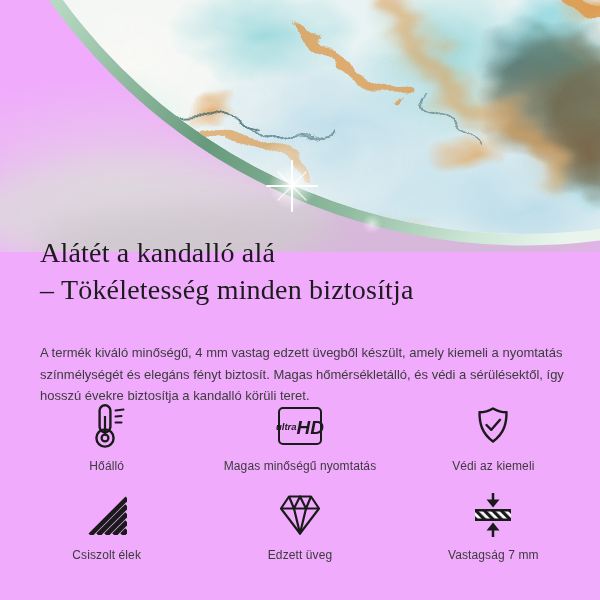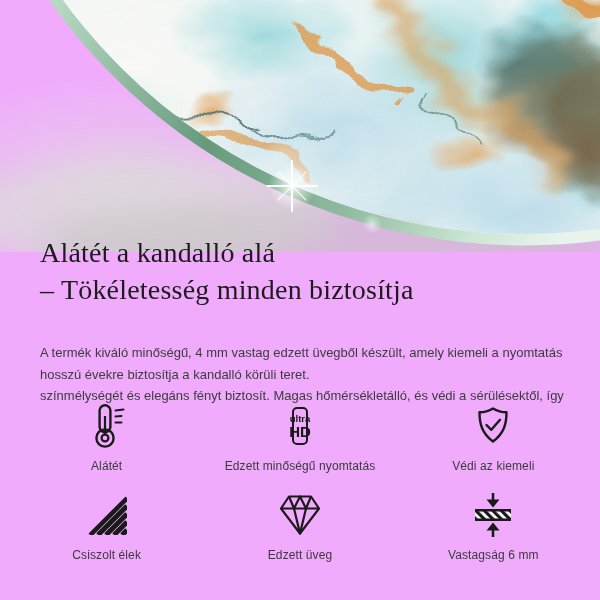--- a/index.html
+++ b/index.html
@@ -16,25 +16,25 @@
   .desc { position:absolute; top:310px; left:40px; color:#3c3c3c;
           font-size:13px; line-height:21.5px;margin-top:32px; }
   .desc div { white-space:nowrap; }
 
   .features { position:absolute; top:402px; left:10px; width:580px;
               display:grid; grid-template-columns:1fr 1fr 1fr; row-gap:18px; }
   .feature { display:flex; flex-direction:column; align-items:center; }
   .icon-box { height:48px; display:flex; align-items:center; justify-content:center; }
   .feature-label { margin-top:9px; font-size:12px; color:#3b3b3b; letter-spacing:.1px; }
 
-  .uhd-box { width:16px; height:38px; border:2.5px solid #1a1a1a; border-radius:5px;
-             display:flex; flex-direction:column; align-items:center; justify-content:center;
-             color:#1a1a1a; line-height:1; padding-top:1px; }
+  .uhd-box { width:44px; height:38px; border:2.5px solid #1a1a1a; border-radius:5px;
+             display:flex; align-items:center; justify-content:center;
+             color:#1a1a1a; line-height:1; padding-top:1px;font-style:italic; }
   .uhd-top { font-size:9.5px; font-weight:600; }
-  .uhd-bottom { font-size:15px; font-weight:700; margin-top:1px; }
+  .uhd-bottom { font-size:19px; font-weight:700; margin-top:1px; }
 
   svg.icon { display:block; }
 </style>
 </head>
 <body>
 
 <div class="page">
 
   <svg class="hero" width="600" height="252" viewBox="0 0 600 252">
     <defs>
@@ -164,51 +164,51 @@
     </g>
   </svg>
 
   <h1 class="headline">
     <div>Alátét a kandalló alá</div>
     <div>– Tökéletesség minden biztosítja</div>
   </h1>
 
   <div class="desc">
     <div>A termék kiváló minőségű, 4 mm vastag edzett üvegből készült, amely kiemeli a nyomtatás</div>
+    <div>színmélységét és elegáns fényt biztosít. Magas hőmérsékletálló, és védi a sérülésektől, így</div>
     <div>hosszú évekre biztosítja a kandalló körüli teret.</div>
-    <div>színmélységét és elegáns fényt biztosít. Magas hőmérsékletálló, és védi a sérülésektől, így</div>
   </div>
 
   <div class="features">
 
     <div class="feature">
       <div class="icon-box">
         <svg class="icon" width="44" height="46" viewBox="0 0 44 46" fill="none" stroke="#1a1a1a">
           <rect x="14.6" y="2.2" width="10.8" height="27" rx="5.4" stroke-width="2.4"></rect>
           <circle cx="20" cy="35" r="8.6" stroke-width="2.4"></circle>
           <circle cx="20" cy="35" r="3.4" stroke-width="2.2"></circle>
           <line x1="20" y1="13" x2="20" y2="31.5" stroke-width="2.2"></line>
           <g stroke-width="2" stroke-linecap="round">
             <line x1="30.5" y1="7.5" x2="38.5" y2="6.5"></line>
             <line x1="30.5" y1="13.5" x2="36.5" y2="13"></line>
             <line x1="30.5" y1="19.5" x2="36.5" y2="19.5"></line>
           </g>
         </svg>
       </div>
-      <div class="feature-label">Alátét</div>
+      <div class="feature-label">Hőálló</div>
     </div>
 
     <div class="feature">
       <div class="icon-box">
         <div class="uhd-box">
           <span class="uhd-top">ultra</span>
           <span class="uhd-bottom">HD</span>
         </div>
       </div>
-      <div class="feature-label">Edzett minőségű nyomtatás</div>
+      <div class="feature-label">Magas minőségű nyomtatás</div>
     </div>
 
     <div class="feature">
       <div class="icon-box">
         <svg class="icon" width="44" height="44" viewBox="0 0 44 44" fill="none" stroke="#1a1a1a">
           <path d="M22 4.5 C26.5 7.2 31 8.3 35.5 8.3 C35.5 19 33.5 29 22 37.5 C10.5 29 8.5 19 8.5 8.3 C13 8.3 17.5 7.2 22 4.5 Z" stroke-width="2.4" stroke-linejoin="round"></path>
           <path d="M15.5 21 L20.3 25.8 L29 15.8" stroke-width="2.4" stroke-linecap="round" stroke-linejoin="round"></path>
         </svg>
       </div>
       <div class="feature-label">Védi az kiemeli</div>
@@ -255,17 +255,17 @@
             <line x1="22" y1="2" x2="22" y2="9"></line>
             <line x1="22" y1="46" x2="22" y2="39"></line>
           </g>
           <polygon points="15.5,8.5 28.5,8.5 22,16.5" fill="#1a1a1a"></polygon>
           <polygon points="15.5,39.5 28.5,39.5 22,31.5" fill="#1a1a1a"></polygon>
           <rect x="4" y="20" width="36" height="8" fill="url(#hatch)"></rect>
           <line x1="4" y1="19.2" x2="40" y2="19.2" stroke="#1a1a1a" stroke-width="2.4"></line>
           <line x1="4" y1="28.8" x2="40" y2="28.8" stroke="#1a1a1a" stroke-width="2.4"></line>
         </svg>
       </div>
-      <div class="feature-label">Vastagság 6 mm</div>
+      <div class="feature-label">Vastagság 7 mm</div>
     </div>
 
   </div>
 </div>
 
 </body></html>

